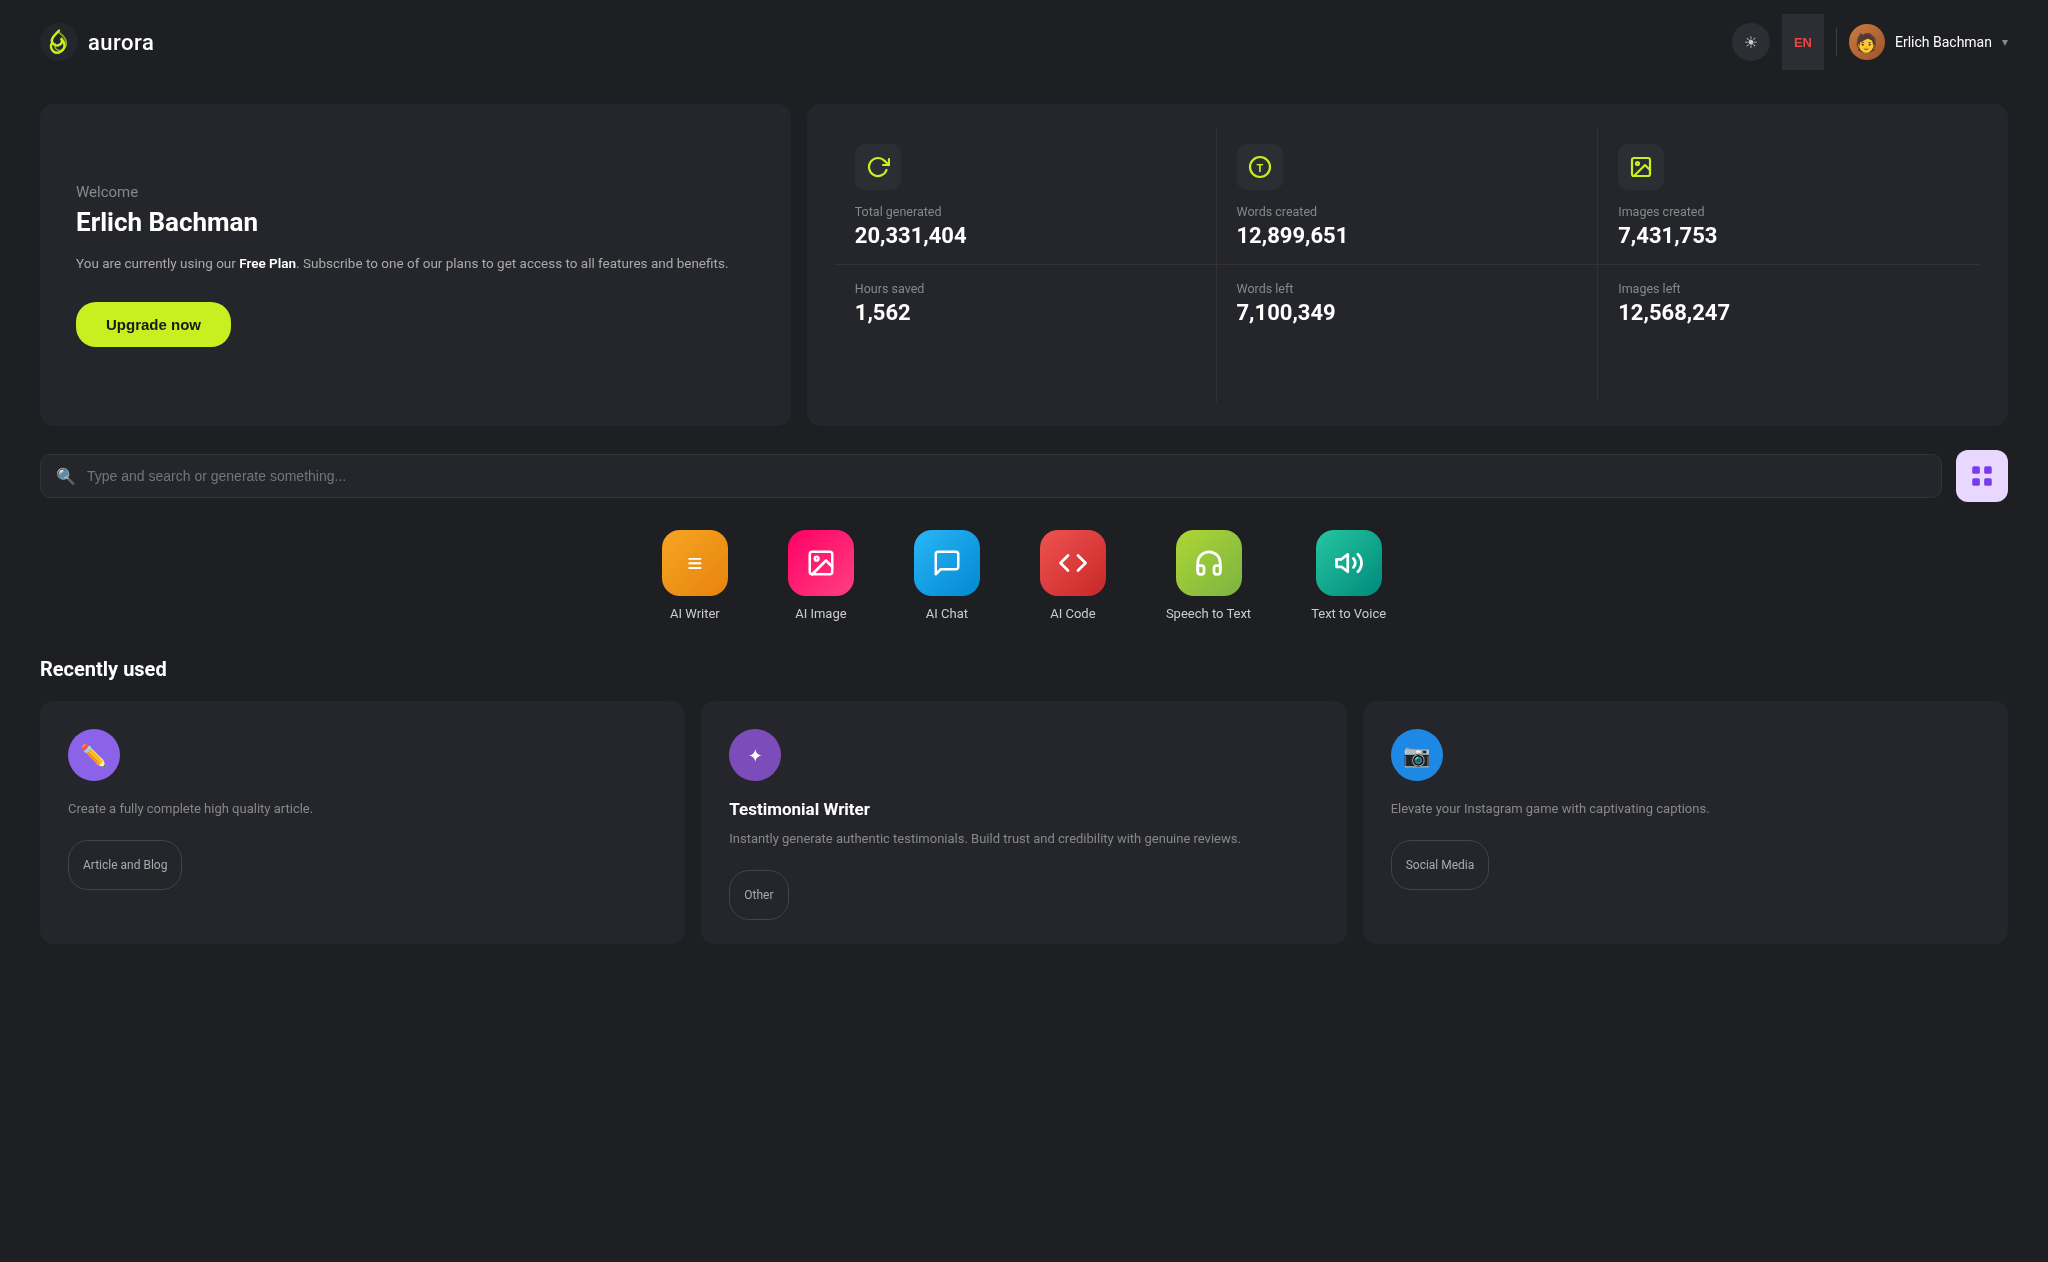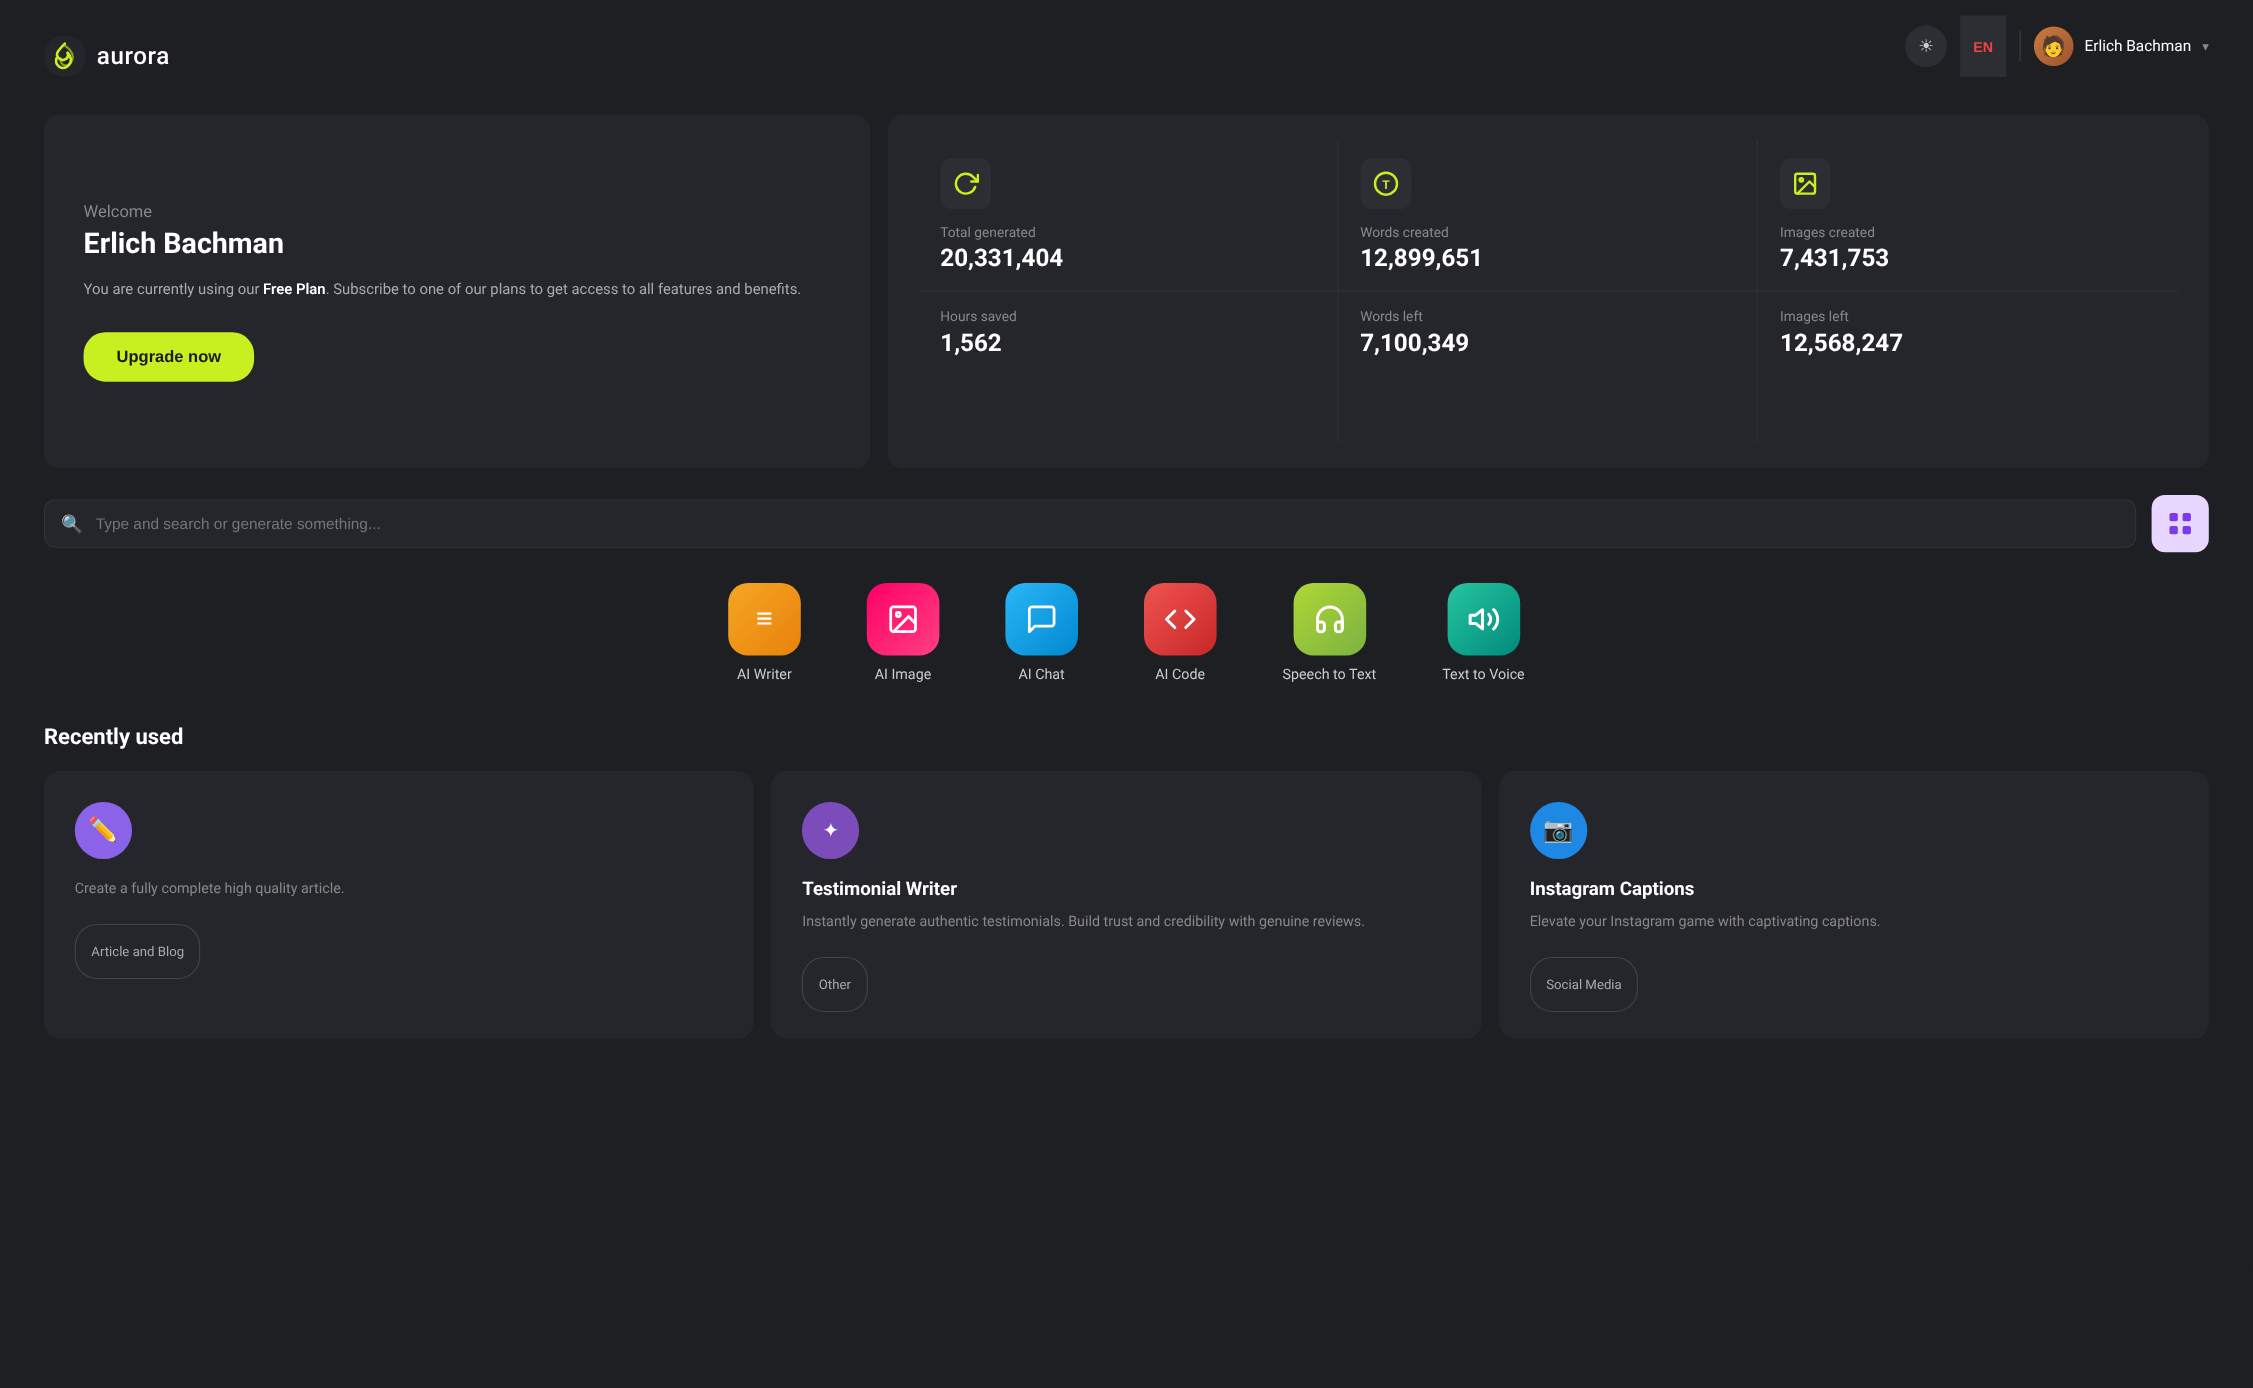--- a/index.html
+++ b/index.html
@@ -6,21 +6,21 @@
     body {
       background: #1e1f23;
       color: #fff;
       font-family: -apple-system, BlinkMacSystemFont, 'Segoe UI', Roboto, sans-serif;
       min-height: 100vh;
     }
 
     
     .header {
       display: flex;
-      align-items: flex-end;
+      align-items: center;
       justify-content: space-between;
       padding: 14px 40px;
       background: #1e1f23;
     }
     .logo-wrap {
       display: flex;
       align-items: center;
       gap: 10px;
     }
     .logo-icon {
@@ -506,21 +506,20 @@
 
       <div class="recent-card">
         <div class="recent-card-icon icon-violet" style="font-size:18px">✦</div>
         <div class="recent-card-title">Testimonial Writer</div>
         <div class="recent-card-desc">Instantly generate authentic testimonials. Build trust and credibility with genuine reviews.</div>
         <span class="tag">Other</span>
       </div>
 
       <div class="recent-card">
         <div class="recent-card-icon icon-blue">📷</div>
-        <div class="recent-card-title">Instagram Captions</div>
         <div class="recent-card-desc">Elevate your Instagram game with captivating captions.</div>
         <span class="tag">Social Media</span>
       </div>
 
     </div>
   </div>
 
 </main>
 
 </body></html>

